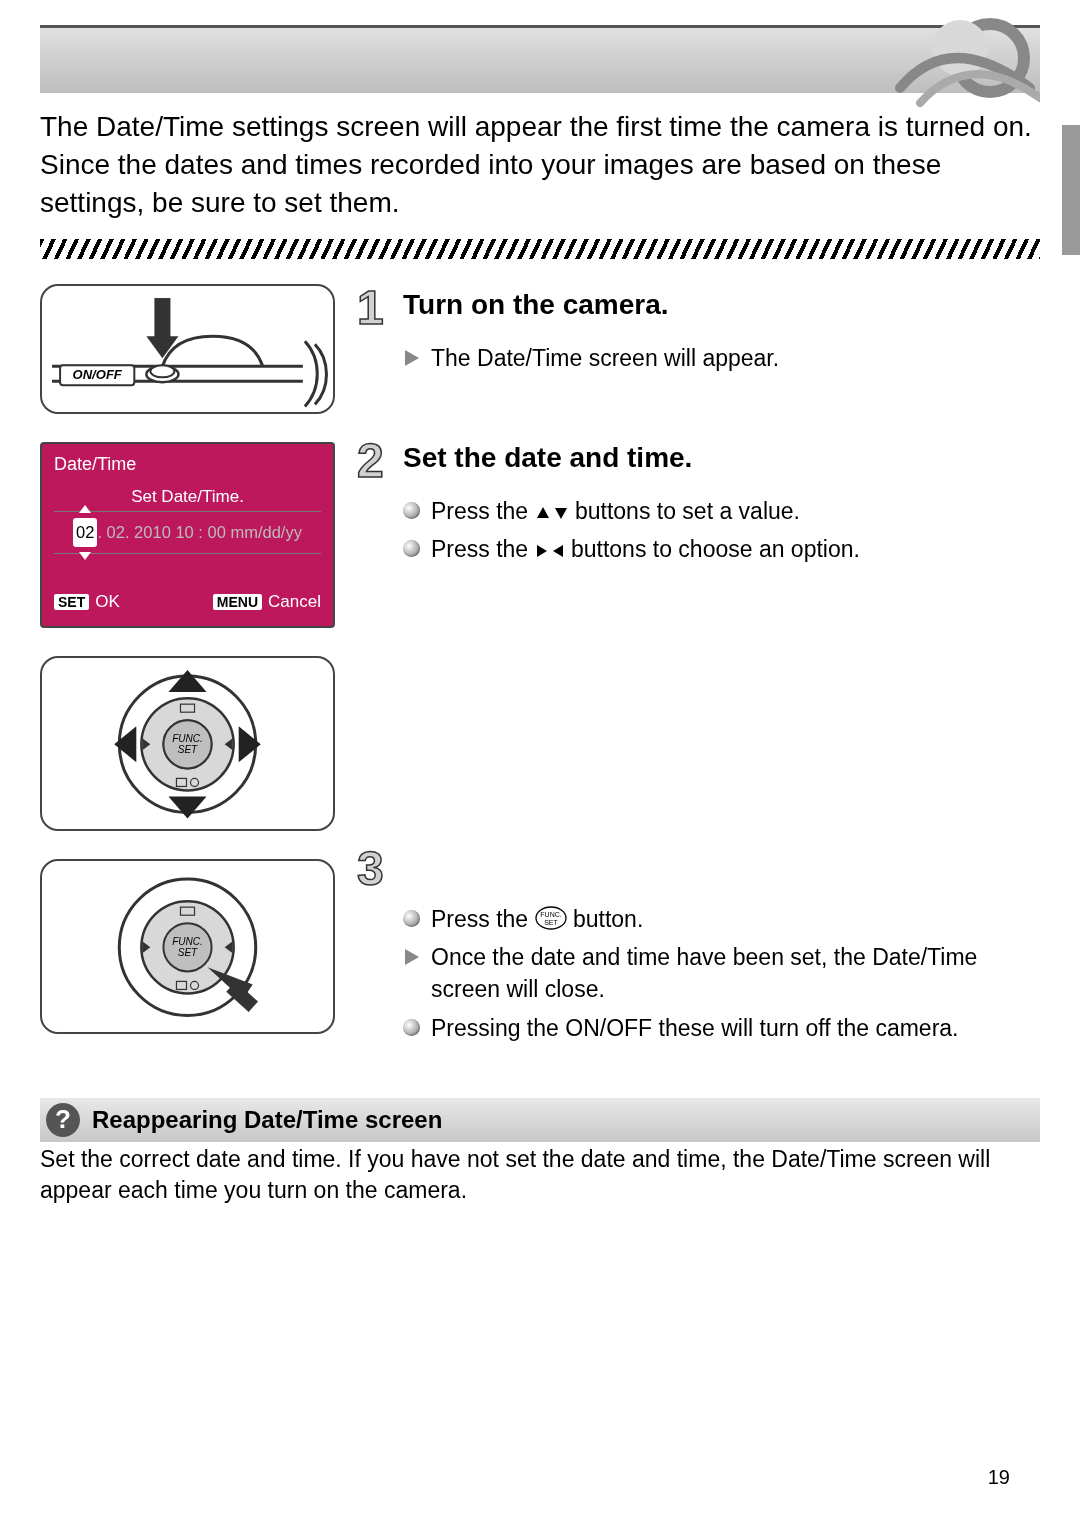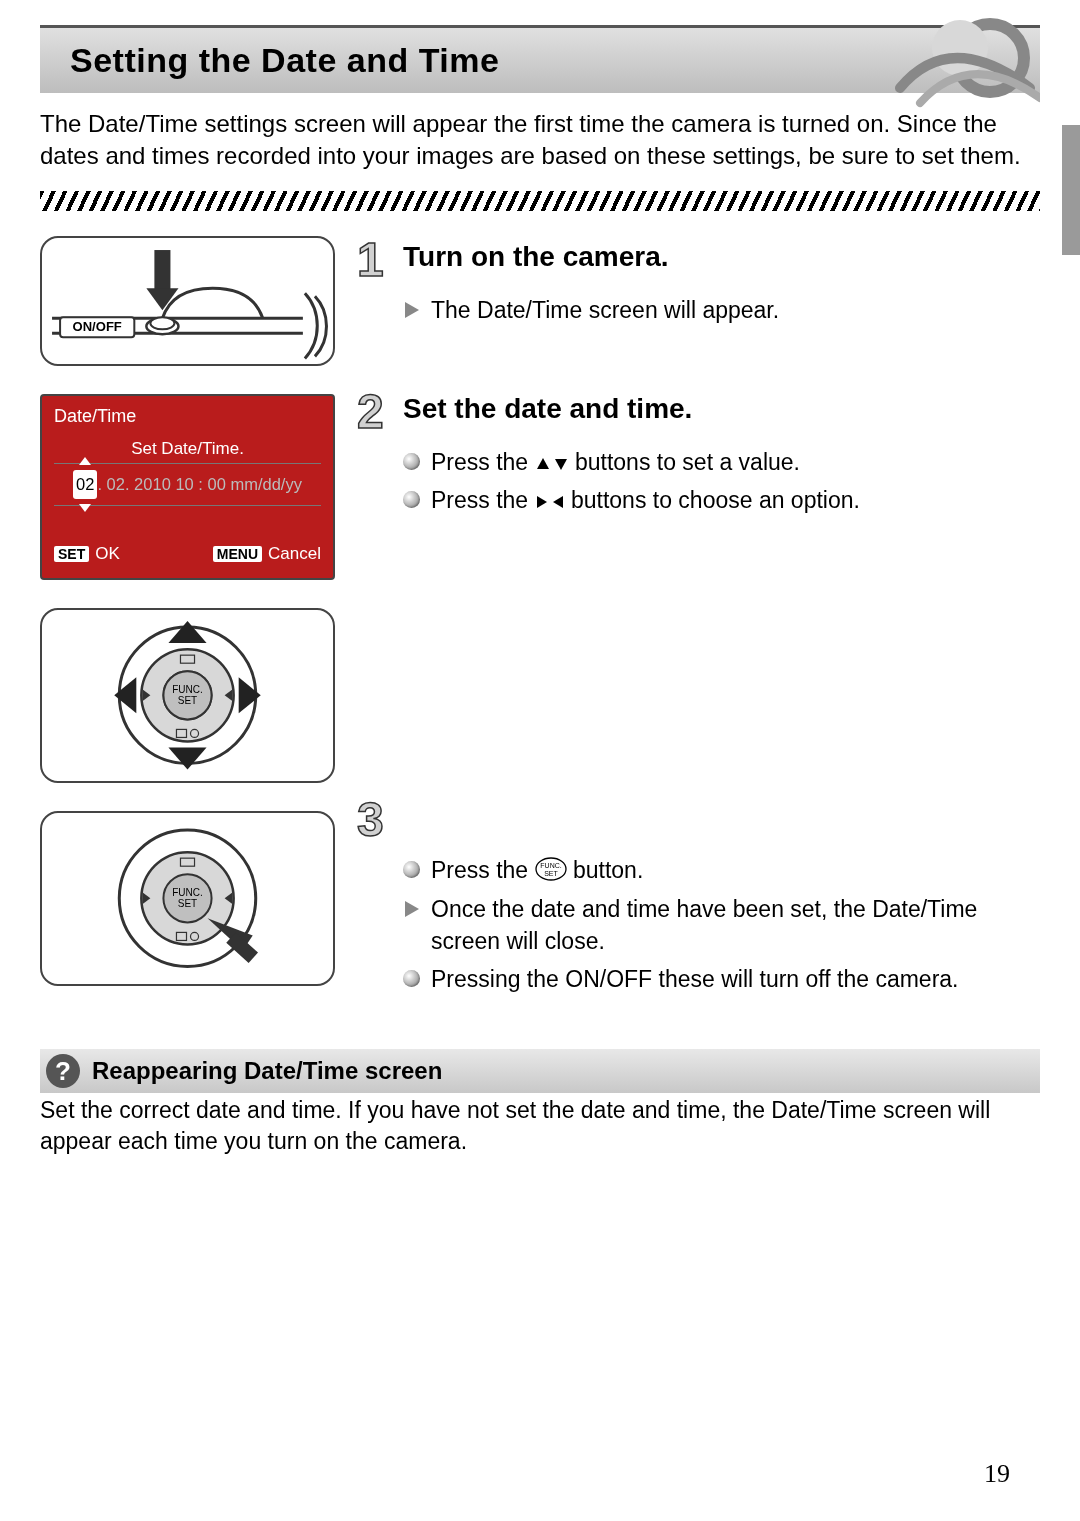--- a/index.html
+++ b/index.html
@@ -34,21 +34,21 @@
     position: absolute;
     right: 0;
     top: -10px;
     width: 180px;
     height: 90px;
   }
   .header-swirl svg { width: 100%; height: 100%; }
 
   
   .intro {
-    font-size: 24px;
+    font-size: 28px;
     line-height: 1.35;
     margin-bottom: 18px;
   }
 
   
   .slash-divider {
     height: 20px;
     background: repeating-linear-gradient(
       115deg,
       #000 0 4px,
@@ -69,27 +69,28 @@
   .illus {
     width: 100%;
     border: 2px solid #444;
     border-radius: 18px;
     background: #fff;
     margin-bottom: 28px;
     display: flex;
     align-items: center;
     justify-content: center;
     overflow: hidden;
+    font-style: italic;
   }
   .illus svg { display: block; }
 
   
   .lcd {
     width: 100%;
-    background: #b91c1c;
+    background: #be185d;
     border: 2px solid #444;
     border-radius: 4px;
     color: #fff;
     padding: 10px 12px 14px 12px;
     margin-bottom: 28px;
     font-size: 17px;
   }
   .lcd-title { margin-bottom: 12px; font-size: 18px; }
   .lcd-sub { text-align: center; margin-bottom: 4px; font-size: 17px; }
   .lcd-daterow {
@@ -222,39 +223,37 @@
   .note-body {
     font-size: 23px;
     line-height: 1.35;
     margin-top: 2px;
   }
 
   .pagenum {
     position: absolute;
     bottom: 32px;
     right: 70px;
-    font-size: 26px;
-    font-family: Liberation Serif, serif;
+    font-size: 20px;
   }
 
   
   .page-tab {
     position: absolute;
     right: 0;
     top: 125px;
     width: 18px;
     height: 130px;
     background: #9a9a9a;
   }
 </style>
 </head>
 <body>
 
 <div class="header-bar">
-  <span class="title">Setting the Date and Time</span>
   <div class="header-swirl">
     <svg viewBox="0 0 180 90">
       <circle cx="130" cy="40" r="34" fill="none" stroke="#888" stroke-width="12"></circle>
       <circle cx="100" cy="30" r="28" fill="#d8d8d8"></circle>
       <path d="M40 70 Q90 10 170 70" fill="none" stroke="#888" stroke-width="10" stroke-linecap="round"></path>
       <path d="M60 85 Q110 30 180 80" fill="none" stroke="#aaa" stroke-width="8" stroke-linecap="round"></path>
     </svg>
   </div>
 </div>
 

